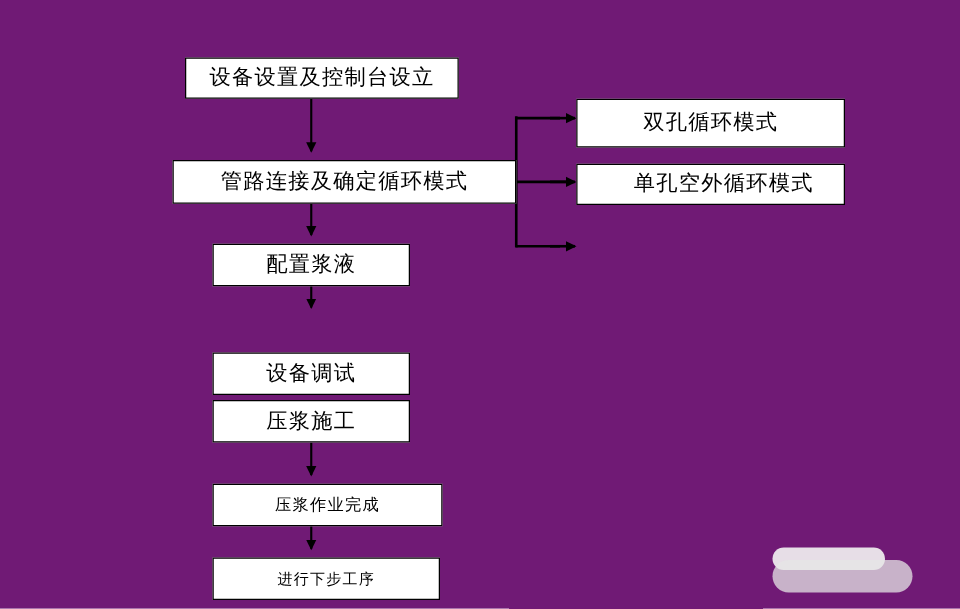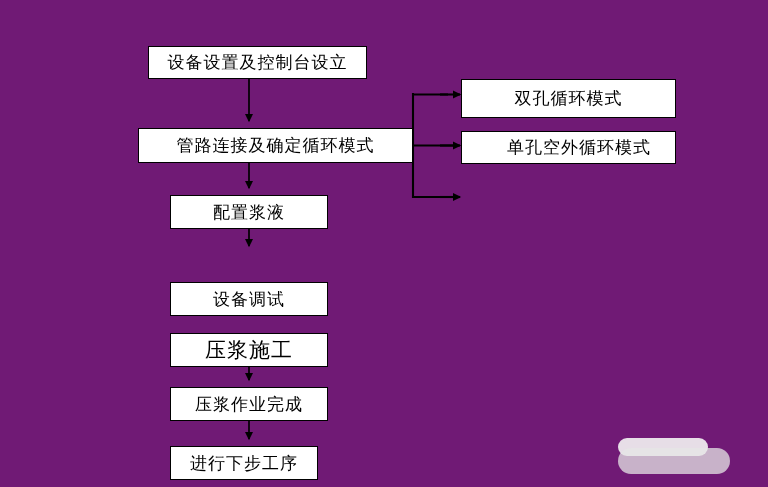--- a/index.html
+++ b/index.html
@@ -29,23 +29,23 @@
   }
   .node-label {
     display: block;
     line-height: 1;
   }
   
   .n-setup      { left: 148px; top: 46px;  width: 219px; height: 33px; font-size: 17px; }
   .n-pipe       { left: 138px; top: 128px; width: 275px; height: 35px; font-size: 17px; }
   .n-slurry     { left: 170px; top: 195px; width: 158px; height: 34px; font-size: 17px; align-items: center; }
   .n-debug      { left: 170px; top: 253px; width: 158px; height: 34px; font-size: 17px; margin-top: 29px; }
-  .n-grout      { left: 170px; top: 333px; width: 158px; height: 34px; font-size: 21px; }
-  .n-done       { left: 170px; top: 387px; width: 158px; height: 34px; font-size: 17px; align-items: center; }
-  .n-next       { left: 170px; top: 446px; width: 148px; height: 34px; font-size: 17px; }
+  .n-grout      { left: 170px; top: 320px; width: 158px; height: 34px; font-size: 17px; }
+  .n-done       { left: 170px; top: 387px; width: 184px; height: 34px; font-size: 13px; align-items: center; }
+  .n-next       { left: 170px; top: 446px; width: 182px; height: 34px; font-size: 12px; }
   
   .n-mode1      { left: 461px; top: 79px;  width: 215px; height: 39px; font-size: 17px; }
   .n-mode2      { left: 461px; top: 131px; width: 215px; height: 33px; font-size: 17px; padding-left: 21px; }
   .n-mode3      { left: 461px; top: 178px; width: 215px; height: 34px; font-size: 17px; }
 
   
   #wires {
     position: absolute;
     left: 0; top: 0;
     width: 768px;

